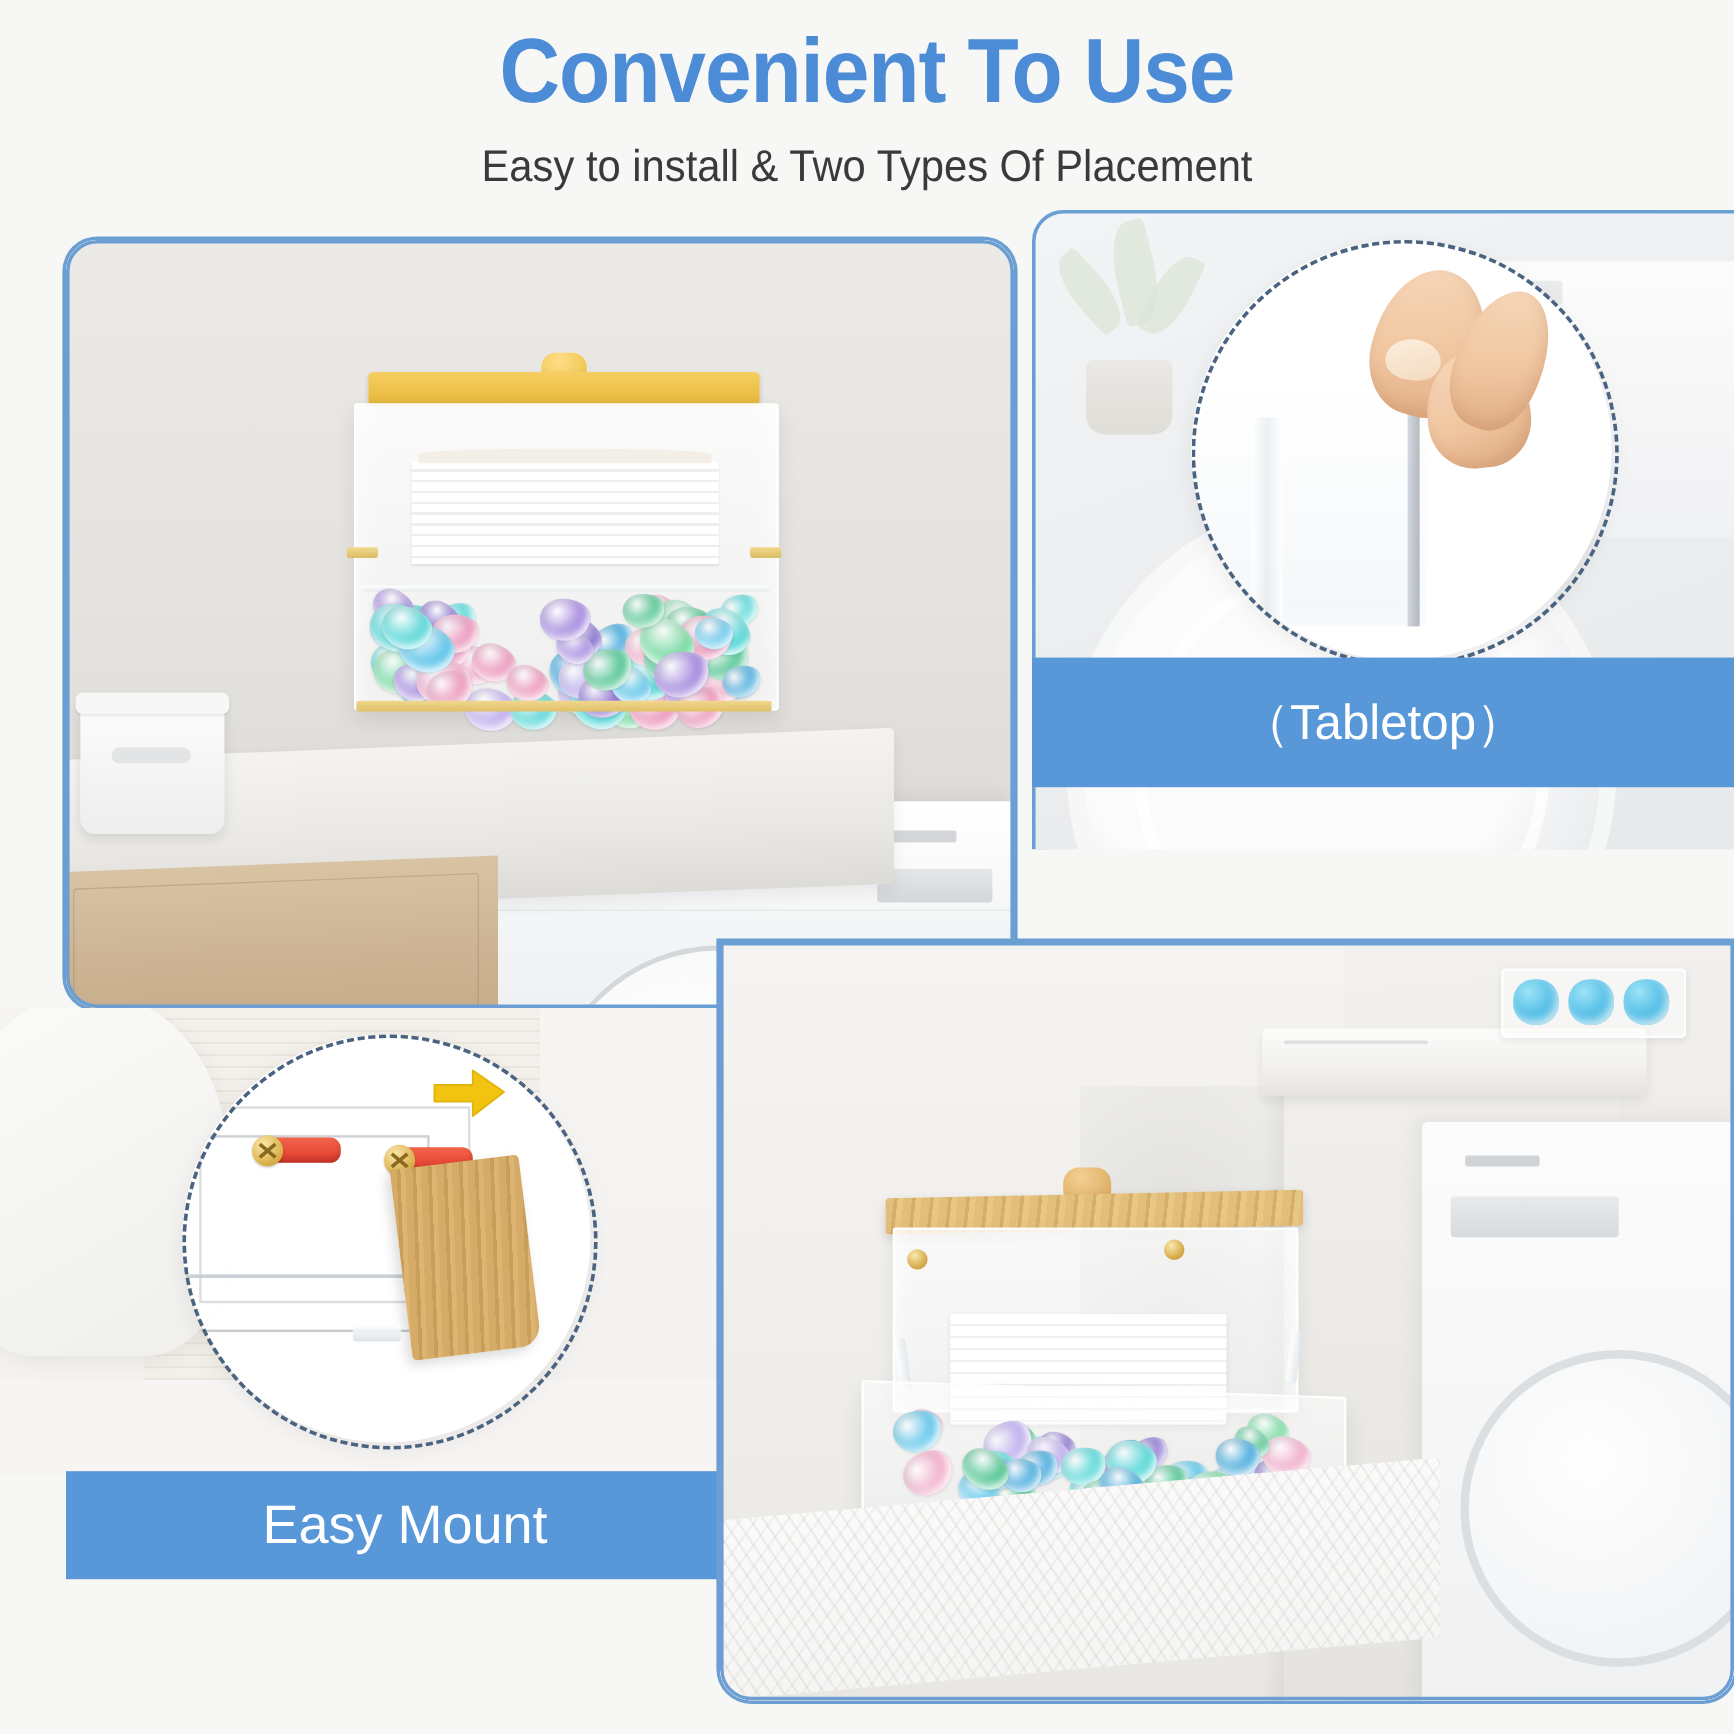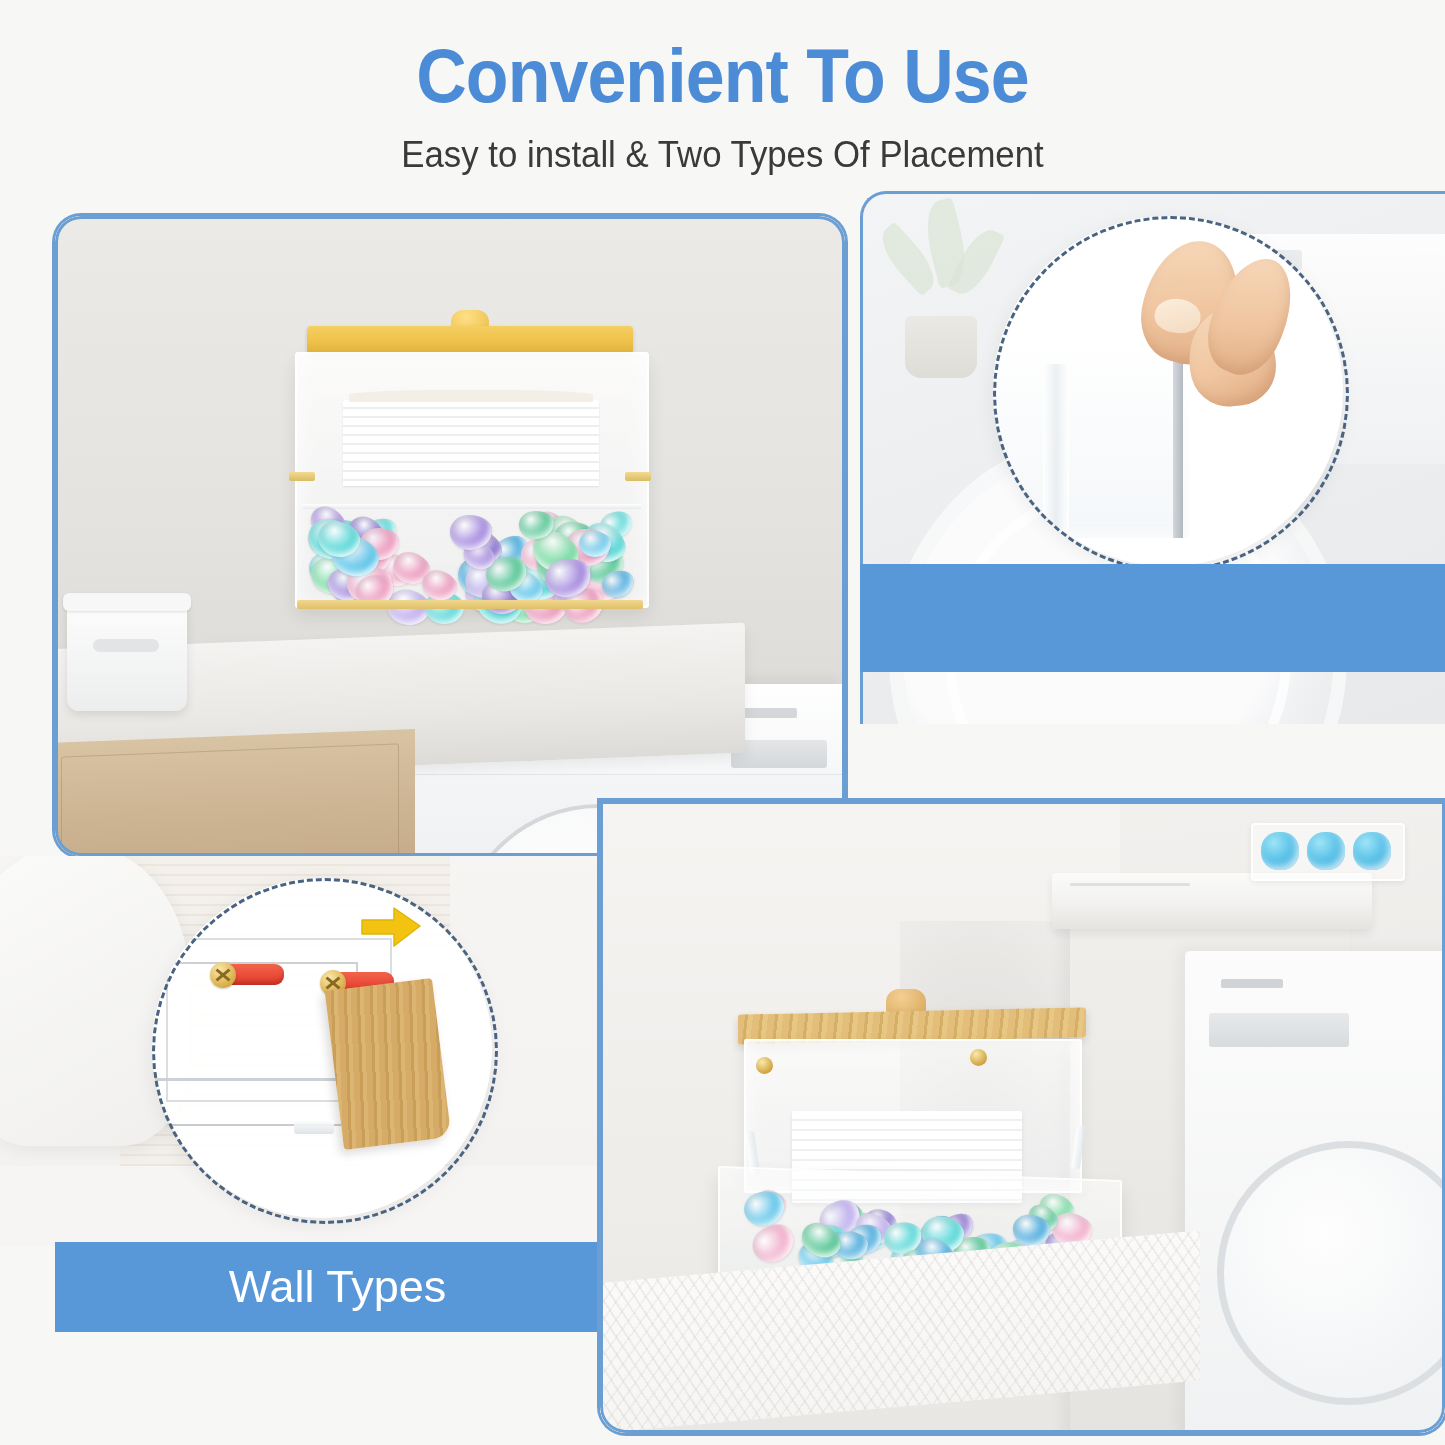--- a/index.html
+++ b/index.html
@@ -1,21 +1,21 @@
 <!DOCTYPE html>
 <html><head>
 <meta charset="utf-8">
 <style>
   html,body{margin:0;padding:0;}
   body{
     width:1445px;height:1445px;overflow:hidden;position:relative;
     background:#f7f7f5;
     font-family:"Liberation Sans",sans-serif;
   }
-  .stage{position:absolute;inset:0;margin-top:16px;}
+  .stage{position:absolute;inset:0;}
 
   
   .title{
     position:absolute;left:0;right:0;top:22px;text-align:center;
     font-size:76px;font-weight:bold;letter-spacing:-1px;
     color:#4c8cd6;line-height:1;
     transform:scaleX(.92);
     white-space:nowrap;
   }
   .subtitle{
@@ -415,20 +415,21 @@
         </div>
         <div class="finger" style="left:196px;top:92px;width:86px;height:98px;transform:rotate(-6deg)"></div>
         <div class="finger" style="left:222px;top:40px;width:72px;height:120px;transform:rotate(22deg)"></div>
       </div>
       <div class="circle-dash" style="left:130px;top:22px;width:350px;height:350px"></div>
     </div>
   </div>
 
   <div class="banner" id="bn-free">
     <div>
+      <div>（Tabletop）</div>
     </div>
   </div>
 
   <div class="panel" id="p-wall">
     <div class="inner">
       <div class="wl-slats"></div>
       <div class="wl-chair"></div>
       <div class="wl-floor"></div>
 
       <div class="circle-callout" style="left:152px;top:22px;width:340px;height:340px;background:rgba(255,255,255,.96)">
@@ -456,21 +457,21 @@
         </svg>
 
         <div style="position:absolute;left:142px;top:242px;width:40px;height:14px;
              background:linear-gradient(180deg,rgba(255,255,255,.95),rgba(214,220,226,.8));border-radius:3px"></div>
       </div>
       <div class="circle-dash" style="left:152px;top:22px;width:340px;height:340px"></div>
     </div>
   </div>
 
   <div class="banner" id="bn-wall">
-    <div>Wall Types</div>
+    <div>Easy Mount</div>
   </div>
 
   <div class="panel" id="p-mount">
     <div class="inner">
       <div class="mt-wall"></div>
       <div class="mt-wallshadow"></div>
 
       <div class="mt-cab"></div>
       <div class="mt-counter"></div>
 

